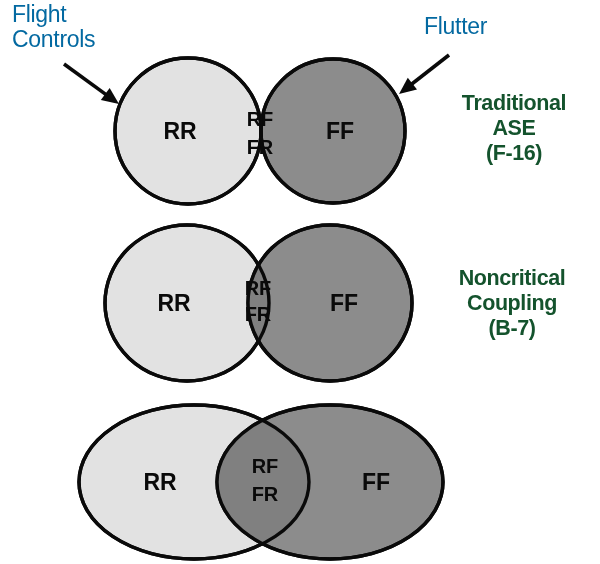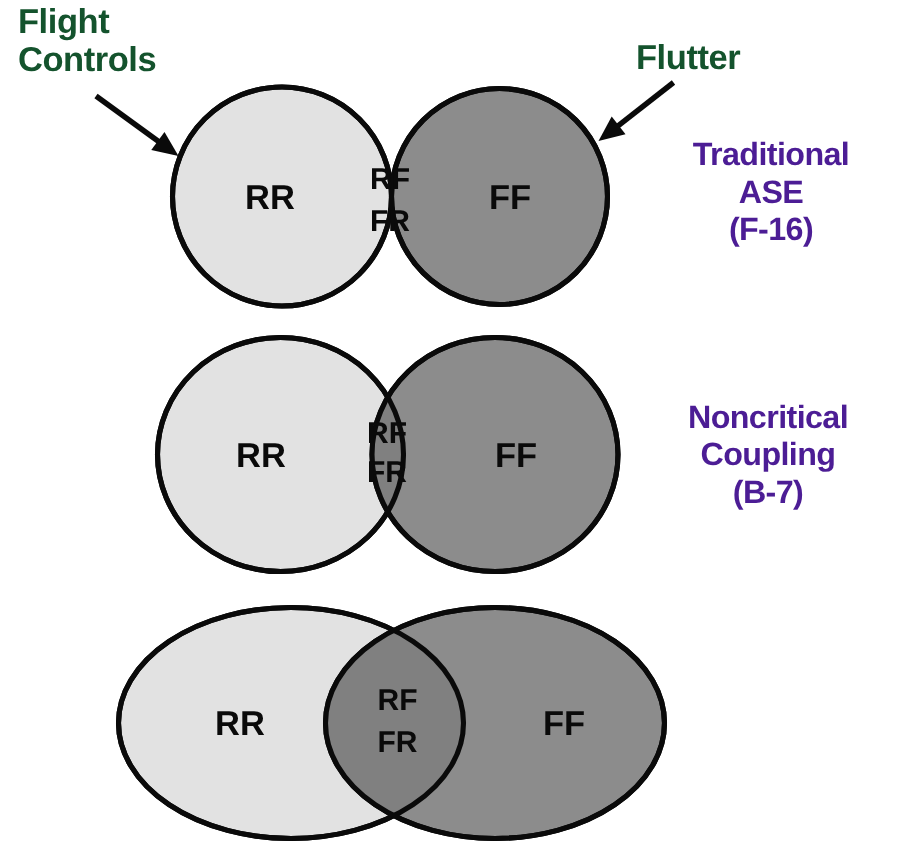--- a/index.html
+++ b/index.html
@@ -21,45 +21,44 @@
     position: absolute;
     left: 0;
     top: 0;
     width: 600px;
     height: 564px;
     display: block;
   }
   .callout-label {
     position: absolute;
     font-family: "Liberation Sans", sans-serif;
-    font-weight: bold;
+    font-weight: normal;
     font-size: 23px;
     line-height: 1.08;
-    color: #14532d;
+    color: #0369a1;
     letter-spacing: -0.3px;
     white-space: pre-line;
   }
   #label-flight-controls {
     left: 12px;
     top: 2px;
     text-align: left;
   }
   #label-flutter {
     left: 424px;
     top: 14px;
     text-align: left;
-    margin-top: 12px;
   }
   .row-caption {
     position: absolute;
     font-family: "Liberation Sans", sans-serif;
     font-weight: bold;
     font-size: 21.5px;
     line-height: 1.16;
-    color: #4c1d95;
+    color: #14532d;
     text-align: center;
     letter-spacing: -0.4px;
     white-space: pre-line;
   }
   #caption-row-1 { left: 430px; top: 91px; width: 168px; }
   #caption-row-2 { left: 424px; top: 266px; width: 176px; }
   #caption-row-3 { left: 414px; top: 444px; width: 186px; }
 
   .venn-text {
     font-family: "Liberation Sans", sans-serif;

